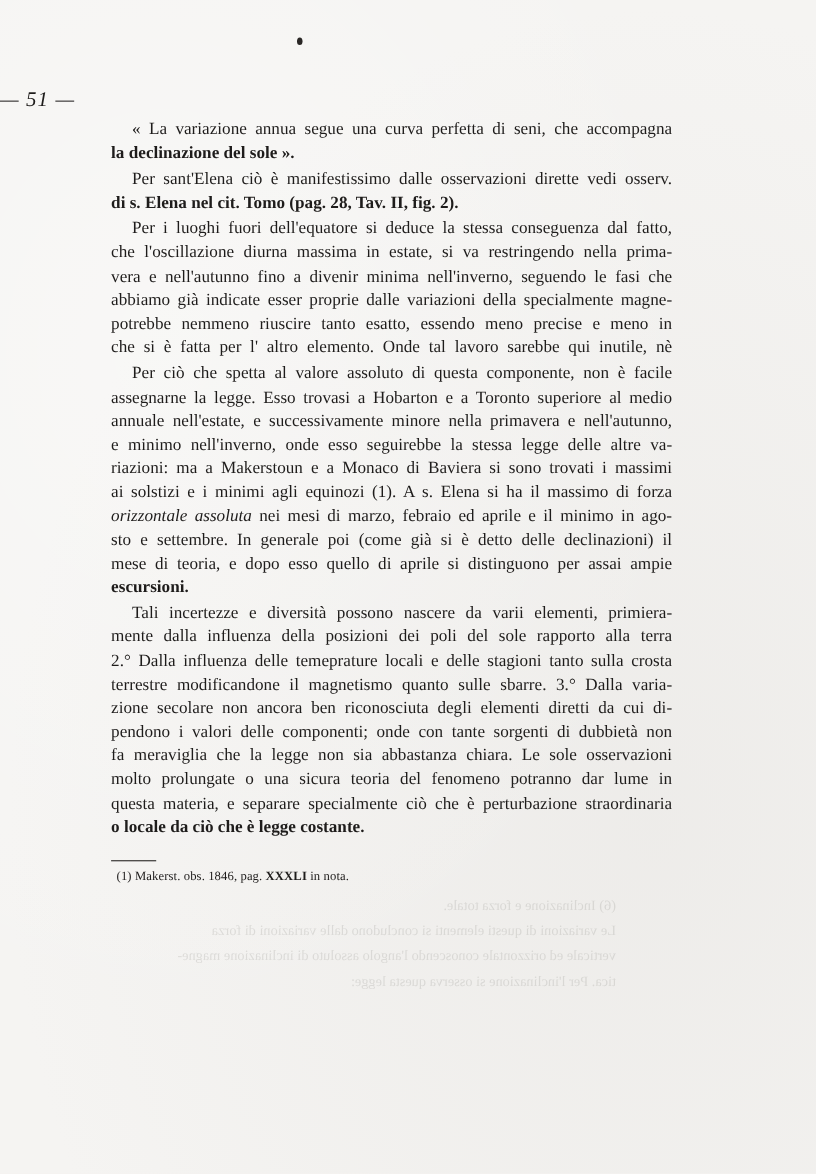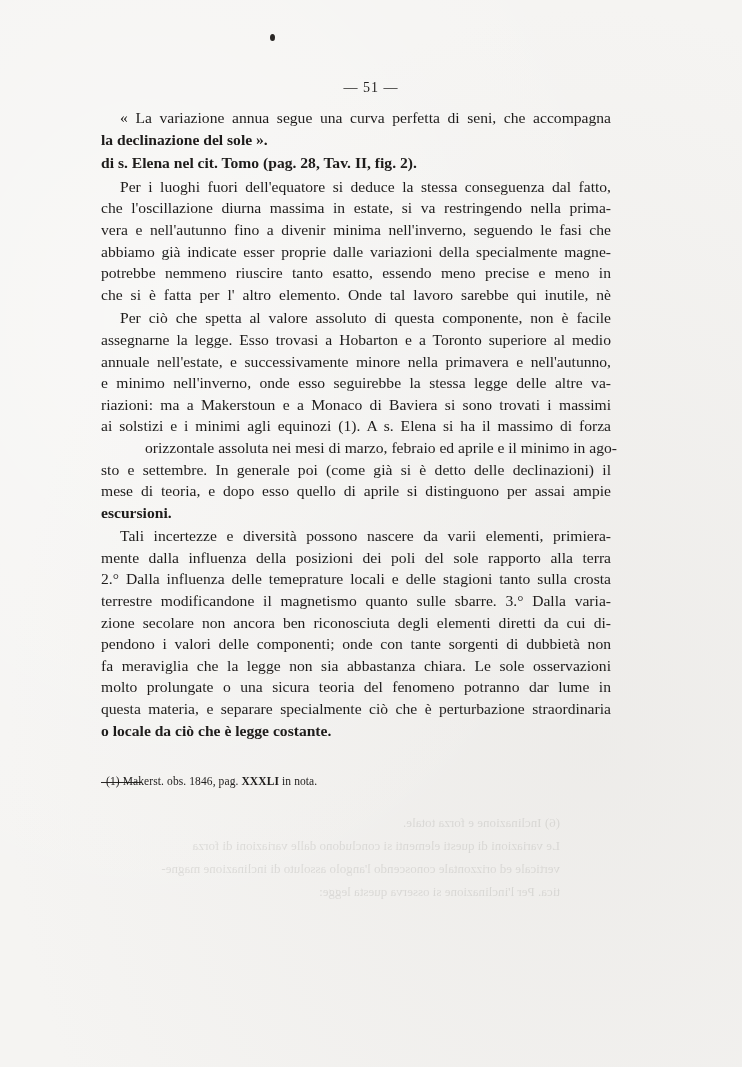--- a/index.html
+++ b/index.html
@@ -28,23 +28,23 @@
       position: absolute;
       width: 5px; height: 7px;
       border-radius: 50%;
       background: #2a2725;
       left: 270px; top: 34px;
     }
     .page-number {
       position: absolute;
       top: 80px;
       left: 0; right: 0;
-      text-align: center;
-      font-size: 14px;
+      font-size: 19px;
       letter-spacing: 1px;
+      font-style: italic;
     }
     .text-block {
       position: absolute;
       left: 101px;
       top: 107px;
       width: 510px;
     }
     .line {
       font-size: 15.6px;
       line-height: 21.6px;
@@ -54,36 +54,36 @@
       text-align-last: justify;
     }
     .line.last {
       text-align-last: left;
       font-weight: bold;
     }
     .line.indent {
       padding-left: 19px;
     }
     .line .it {
-      margin-left: 44px;
+      font-style: italic;
     }
     .para-gap {
       height: 2px;
     }
     .footnote-rule {
       position: absolute;
       left: 101px;
       top: 782px;
       width: 41px;
       border-top: 1.5px solid #2a2725;
     }
     .footnote {
       position: absolute;
       left: 106px;
-      top: 775px;
+      top: 791px;
       font-size: 11.5px;
       letter-spacing: 0.1px;
     }
     .footnote .b { font-weight: bold; }
     .bleed {
       position: absolute;
       left: 100px;
       top: 811px;
       width: 460px;
       color: rgba(60,55,50,0.12);
@@ -102,20 +102,21 @@
 
   <div class="page-number">— 51 —</div>
 
   <div class="text-block" id="text-block">
       <div>
         <div class="line indent">« La variazione annua segue una curva perfetta di seni, che accompagna</div>
         <div class="line last">la declinazione del sole ».</div>
       </div>
       <div class="para-gap"></div>
       <div>
+        <div class="line indent">Per sant'Elena ciò è manifestissimo dalle osservazioni dirette vedi osserv.</div>
         <div class="line last">di s. Elena nel cit. Tomo (pag. 28, Tav. II, fig. 2).</div>
       </div>
       <div class="para-gap"></div>
       <div>
         <div class="line indent">Per i luoghi fuori dell'equatore si deduce la stessa conseguenza dal fatto,</div>
         <div class="line">che l'oscillazione diurna massima in estate, si va restringendo nella prima-</div>
         <div class="line">vera e nell'autunno fino a divenir minima nell'inverno, seguendo le fasi che</div>
         <div class="line">abbiamo già indicate esser proprie dalle variazioni della specialmente magne-</div>
         <div class="line">potrebbe nemmeno riuscire tanto esatto, essendo meno precise e meno in</div>
         <div class="line">che si è fatta per l' altro elemento. Onde tal lavoro sarebbe qui inutile, nè</div>

